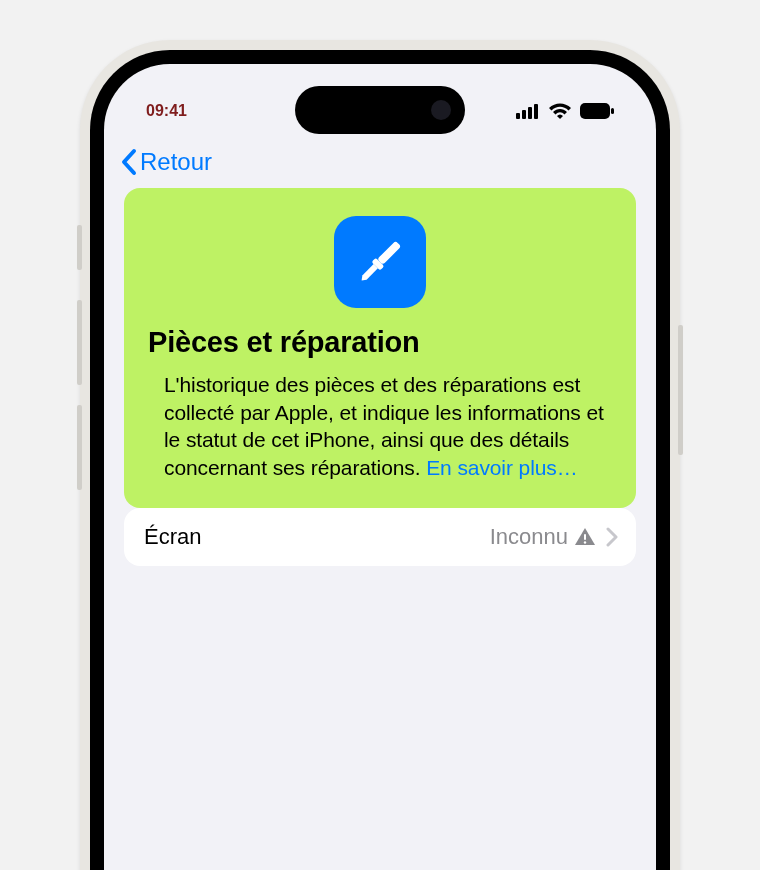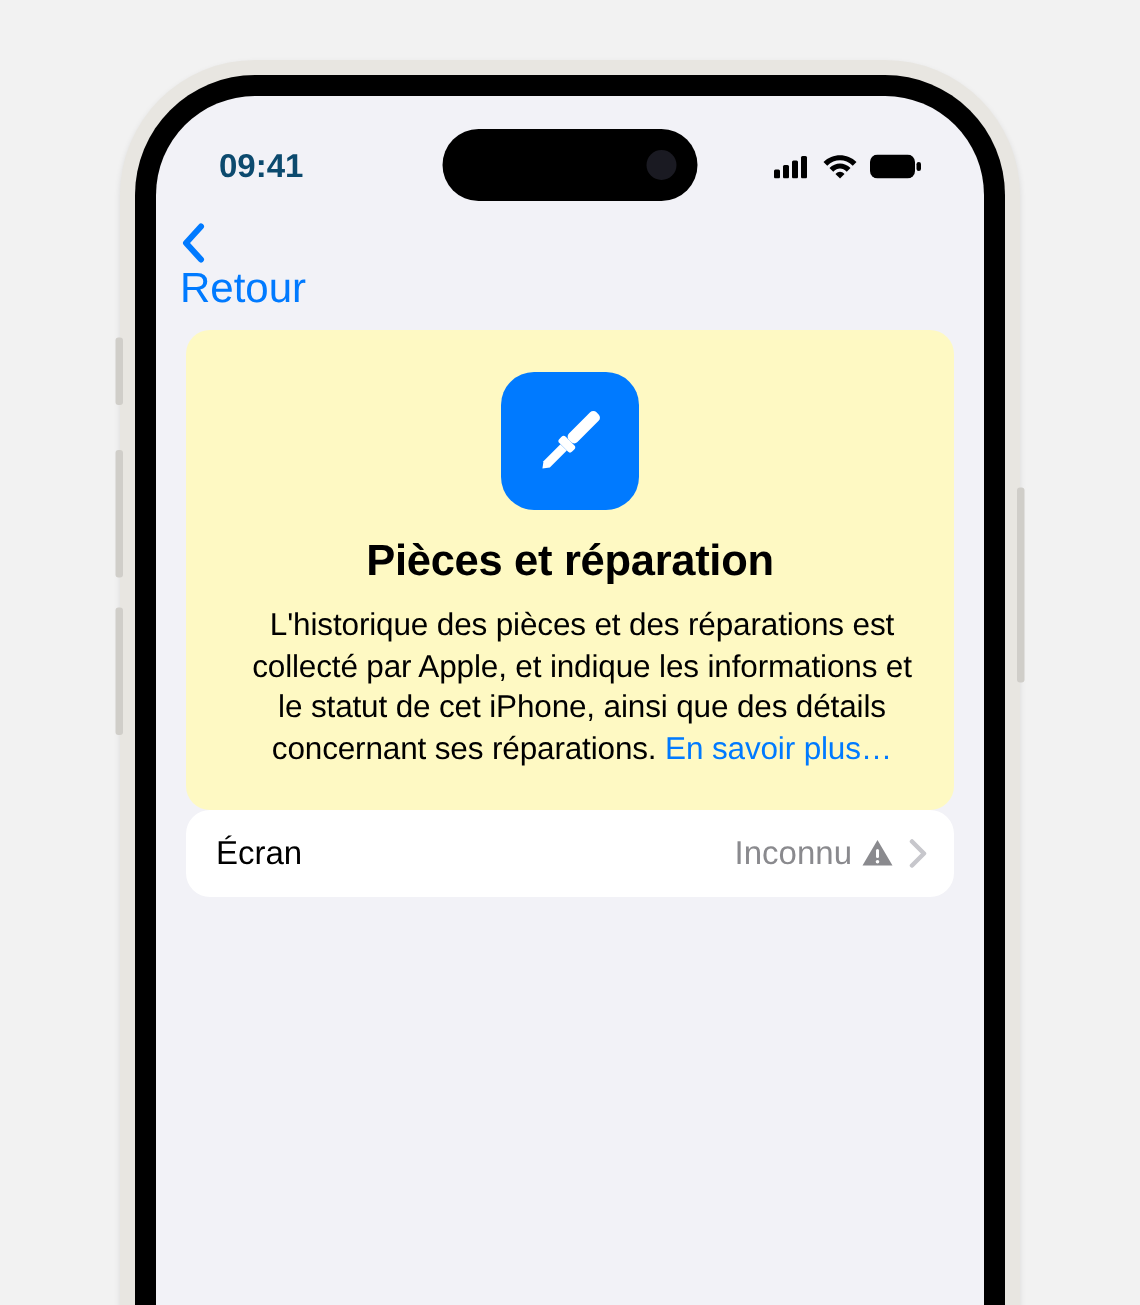--- a/index.html
+++ b/index.html
@@ -67,51 +67,49 @@
       background: #1a1a22;
       border-radius: 50%;
     }
     .status-bar {
       height: 76px;
       display: flex;
       justify-content: space-between;
       align-items: center;
       padding: 0 42px;
       padding-top: 18px;
-      font-size: 22px;
+      font-size: 16px;
       font-weight: 600;
-      color: #0c4a6e;
+      color: #7f1d1d;
     }
     .status-right {
       display: flex;
       align-items: center;
       gap: 8px;
     }
     .status-right svg { display: block; }
     .nav-bar {
       padding: 8px 16px 12px 16px;
       display: flex;
       align-items: center;
     }
     .back-btn {
       display: flex;
-      align-items: flex-start;
+      align-items: center;
       color: #007aff;
-      font-size: 28px;
+      font-size: 24px;
       font-weight: 400;
       cursor: pointer;
-      flex-direction: column;
     }
     .back-chevron { margin-right: 2px; }
     .content { padding: 0 20px; }
     .card {
-      background: #fef9c3;
+      background: #bef264;
       border-radius: 16px;
       padding: 28px 24px 26px 24px;
-      text-align: center;
     }
     .app-icon-wrap { display: flex; justify-content: center; margin-bottom: 18px; }
     .app-icon {
       width: 92px;
       height: 92px;
       background: #007aff;
       border-radius: 22px;
       display: flex;
       align-items: center;
       justify-content: center;

